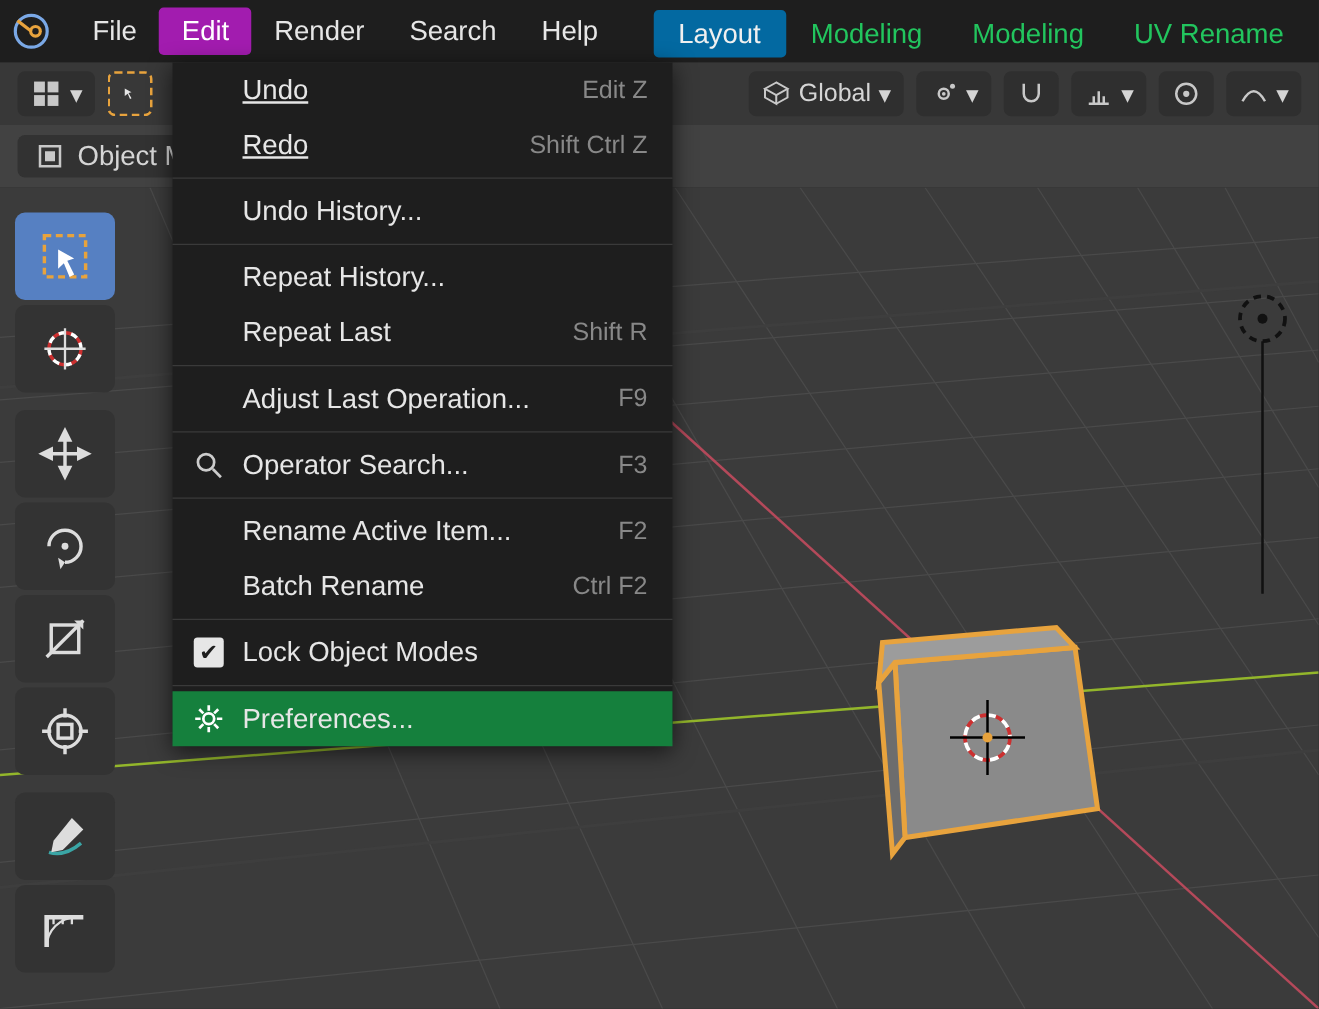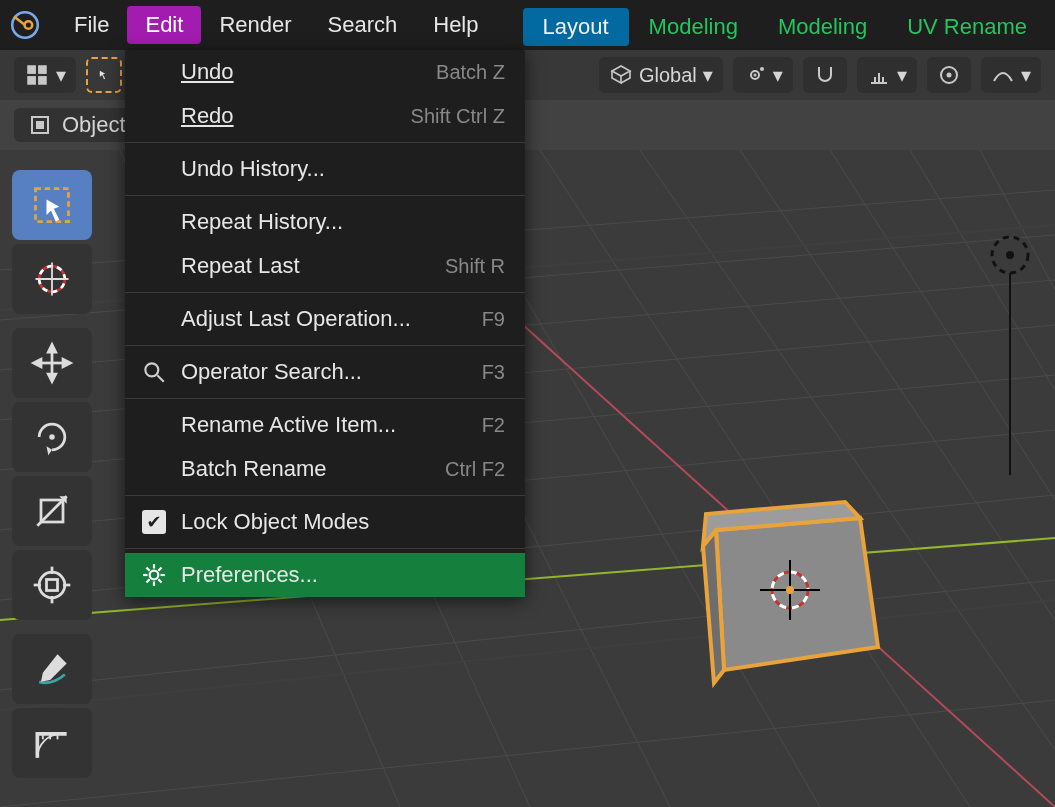--- a/index.html
+++ b/index.html
@@ -30,21 +30,21 @@
   
   .toolstrip{position:absolute;left:12px;top:20px;width:80px;display:flex;flex-direction:column;gap:4px;z-index:3;}
   .ts-btn{width:80px;height:70px;border-radius:8px;background:#333333;display:flex;align-items:center;justify-content:center;color:#d9d9d9;}
   .ts-btn.active{background:#5680c2;}
   .ts-btn svg,.ts-btn .glyph{width:44px;height:44px;}
 
   
   .overlay-text{position:absolute;left:155px;top:185px;font-size:22px;color:#8e8e8e;line-height:34px;z-index:1;}
 
   
-  .dropdown{position:absolute;left:125px;top:50px;width:400px;background:#1e1e1e;border-radius:0 0 6px 6px;padding:0;z-index:20;box-shadow:0 4px 18px rgba(0,0,0,.6);}
+  .dropdown{position:absolute;left:138px;top:50px;width:400px;background:#1e1e1e;border-radius:0 0 6px 6px;padding:0;z-index:20;box-shadow:0 4px 18px rgba(0,0,0,.6);}
   .dd-item{display:flex;align-items:center;justify-content:space-between;padding:9px 20px 9px 56px;font-size:22px;color:#e6e6e6;position:relative;}
   .dd-item.highlight{background:#15803d;}
   .dd-item .short{color:#888;font-size:20px;}
   .dd-item.highlight .short{color:#dce6f5;}
   .dd-sep{height:1px;background:#3a3a3a;margin:4px 0;}
   .dd-icon{position:absolute;left:14px;width:30px;height:30px;display:flex;align-items:center;justify-content:center;}
   .chk{width:24px;height:24px;background:#e6e6e6;border-radius:3px;display:flex;align-items:center;justify-content:center;color:#1e1e1e;font-size:18px;}
   .gear{width:26px;height:26px;}
   .ul{text-decoration:underline;text-underline-offset:2px;}
 </style>
@@ -275,21 +275,21 @@
           <line x1="30" y1="14" x2="30" y2="20" stroke="#ddd" stroke-width="2"></line>
           <path d="M8 40 A26 26 0 0 1 34 14" fill="none" stroke="#ddd" stroke-width="2"></path>
         </svg>
     </div>
   </div>
 </div>
 
 <div class="dropdown">
   <div class="dd-item">
     <span><span class="ul">Undo</span></span>
-    <span class="short">Batch Z</span>
+    <span class="short">Edit Z</span>
   </div>
   <div class="dd-item">
     <span><span class="ul">Redo</span></span>
     <span class="short">Shift Ctrl Z</span>
   </div>
   <div class="dd-sep"></div>
   <div class="dd-item">
     <span>Undo History...</span>
   </div>
   <div class="dd-sep"></div>

